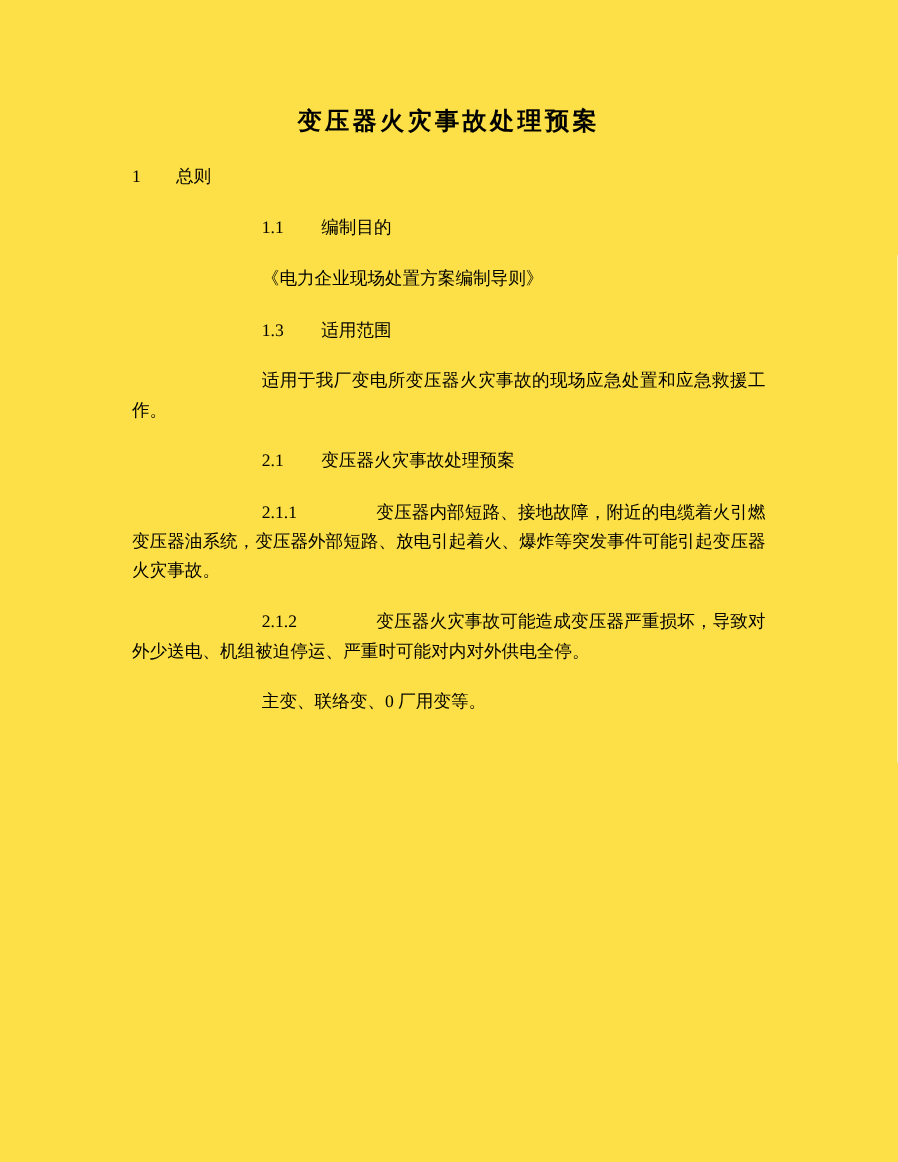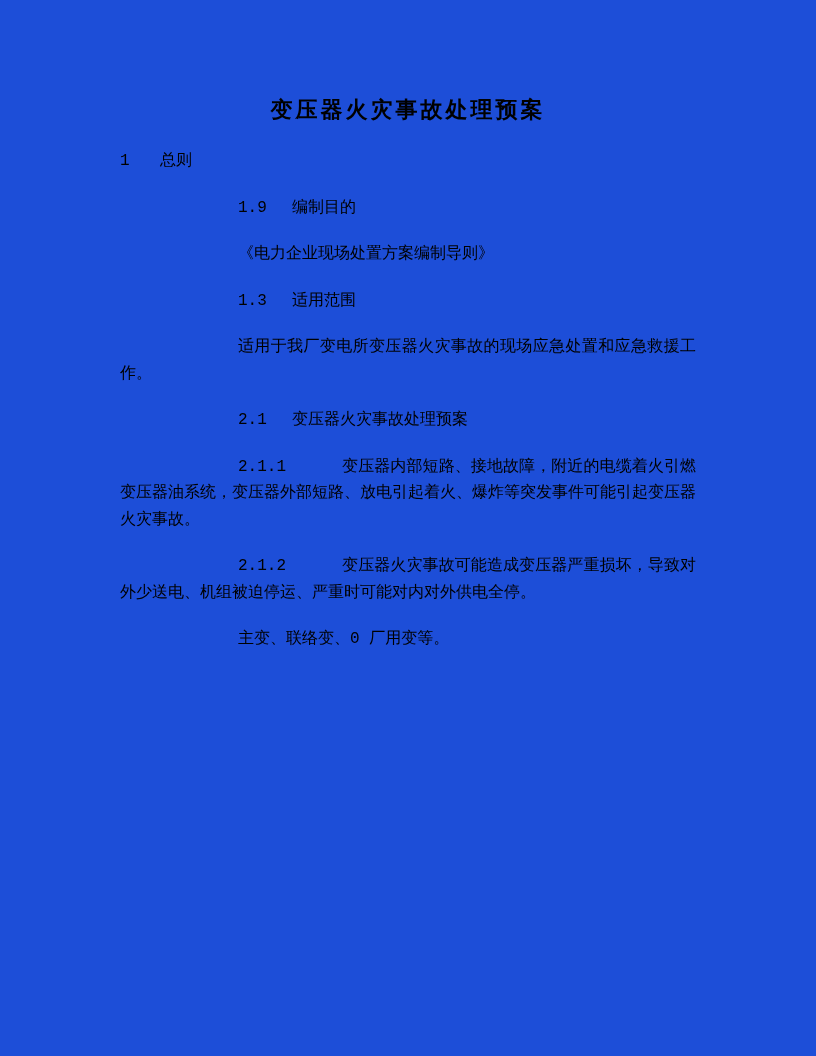--- a/index.html
+++ b/index.html
@@ -5,42 +5,41 @@
   html, body {
     margin: 0;
     padding: 0;
     background: #ffffff;
   }
   .page {
     position: relative;
     width: 816px;
     height: 1056px;
     margin: 0 auto;
-    background: #1d4ed8;
+    background: #fde047;
     box-sizing: border-box;
     padding: 93px 120px 40px 120px;
     overflow: hidden;
     font-family: "Liberation Serif", "DejaVu Serif", serif;
     color: #000000;
   }
   .doc-title {
     font-size: 22px;
     font-weight: bold;
     line-height: 33px;
     letter-spacing: 3px;
     text-align: center;
     margin: 0 0 22px 0;
     white-space: nowrap;
   }
   .blk {
     font-size: 16px;
     line-height: 26.5px;
     margin: 0 0 20px 0;
     text-align: justify;
-    font-family: Liberation Mono, monospace;
   }
   .blk:last-child { margin-bottom: 0; }
   .ind { text-indent: 118px; }
   .num {
     display: inline-block;
     text-indent: 0;
     vertical-align: baseline;
   }
   .num-l1 { width: 40px; }   
   .num-s  { width: 42px; }   
@@ -49,21 +48,21 @@
 </style>
 </head>
 <body>
 
 <div class="page">
 
   <p class="doc-title">变压器火灾事故处理预案</p>
 
   <p class="blk"><span class="num num-l1">1</span><span>总则</span></p>
 
-  <p class="blk ind"><span class="num num-l2">1.9</span><span>编制目的</span></p>
+  <p class="blk ind"><span class="num num-l2">1.1</span><span>编制目的</span></p>
 
 
 
   <p class="blk ind">《电力企业现场处置方案编制导则》</p>
 
   <p class="blk ind"><span class="num num-l2">1.3</span><span>适用范围</span></p>
 
   <p class="blk ind">适用于我厂变电所变压器火灾事故的现场应急处置和应急救援工作。</p>
 
 

